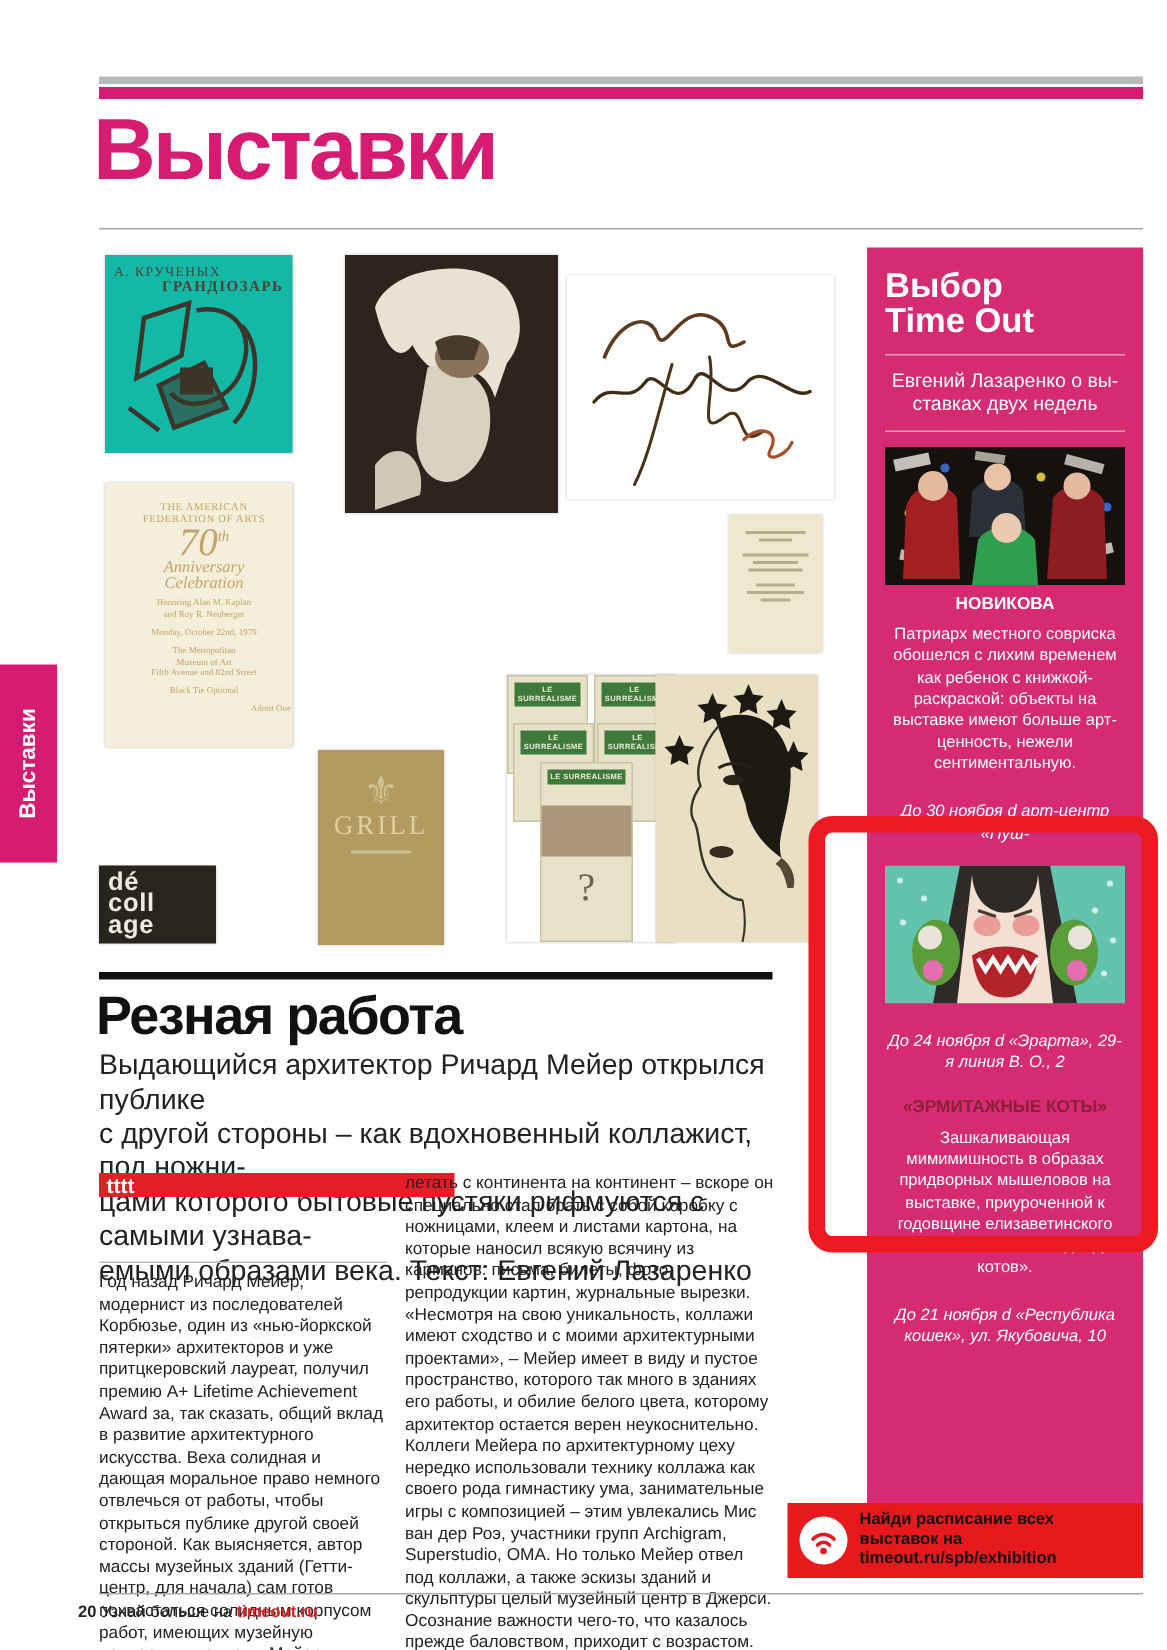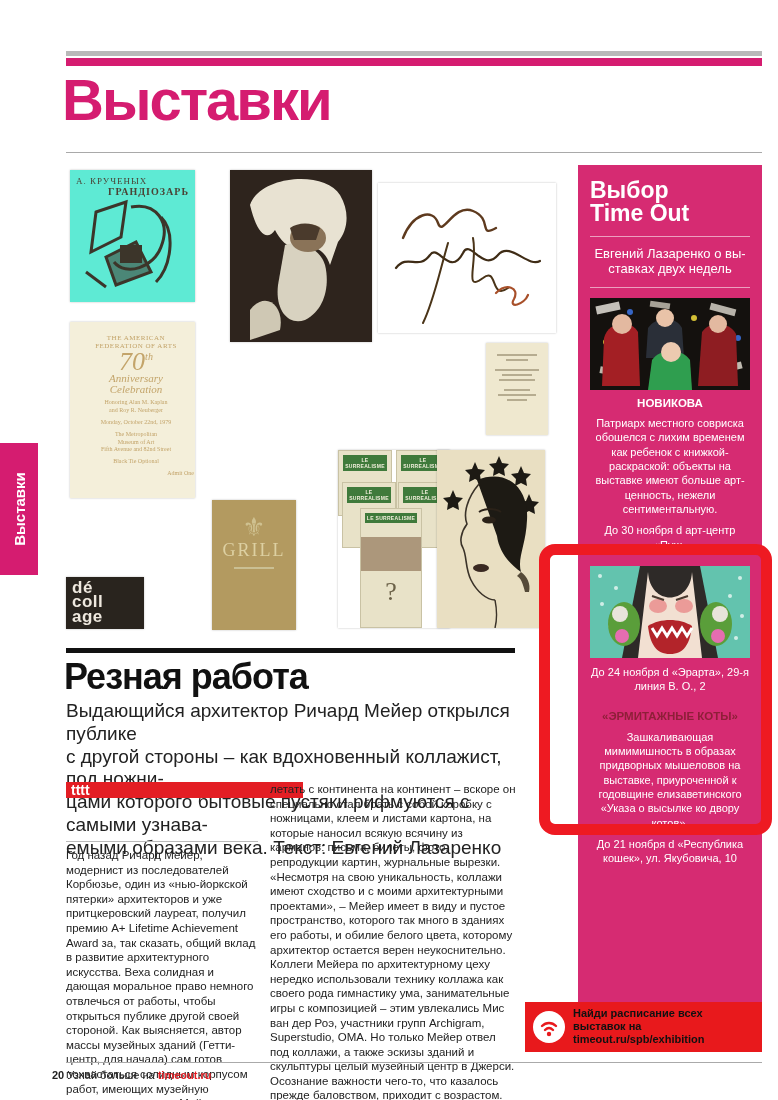--- a/index.html
+++ b/index.html
@@ -15,21 +15,21 @@
   .rule-under-title{position:absolute;left:66px;top:152px;width:696px;height:1px;background:#a9a9a9;}
 
   
   .side-tab{position:absolute;left:0;top:443px;width:38px;height:132px;background:#d51c70;}
   .side-tab span{position:absolute;left:50%;top:50%;transform:translate(-50%,-50%) rotate(-90deg);
         color:#fff;font-weight:bold;font-size:15px;white-space:nowrap;}
 
   
   .collage{position:absolute;left:66px;top:165px;width:494px;height:478px;background:#fff;}
   .collage .item{position:absolute;box-shadow:0 0 2px rgba(0,0,0,.25);}
-  .kruchenykh{left:4px;top:5px;width:125px;height:132px;background:#5eead4;padding:6px 6px 0 6px;box-sizing:border-box;}
+  .kruchenykh{left:4px;top:5px;width:125px;height:132px;background:#14b8a6;padding:6px 6px 0 6px;box-sizing:border-box;}
   .kruchenykh .t1{font-family:"Liberation Serif",serif;font-size:9px;letter-spacing:1px;color:#4a4336;}
   .kruchenykh .t2{font-family:"Liberation Serif",serif;font-size:10px;letter-spacing:1px;color:#4a4336;text-align:right;font-weight:bold;}
   .afa{left:4px;top:157px;width:125px;height:176px;background:#f4efda;padding:12px 1px 0 8px;
        box-sizing:border-box;color:#c3a46a;text-align:center;}
   .afa .org{font-family:"Liberation Serif",serif;font-size:7px;letter-spacing:.5px;}
   .afa .num{font-family:"Liberation Serif",serif;font-size:26px;font-style:italic;line-height:.9;}
   .afa .num sup{font-size:10px;}
   .afa .script{font-family:"Liberation Serif",serif;font-style:italic;font-size:11px;line-height:1;}
   .afa .small{font-family:"Liberation Serif",serif;font-size:6px;margin-top:4px;line-height:1.3;}
   .portrait{left:164px;top:5px;width:142px;height:172px;background:#2e241d;}
@@ -65,21 +65,21 @@
   .sidebar{position:absolute;left:578px;top:165px;width:184px;height:840px;background:#d62b72;
         color:#fff;box-sizing:border-box;padding:14px 12px 0 12px;}
   .sb-title{font-size:23px;font-weight:bold;line-height:1.02;}
   .sb-hr{border:0;border-top:1px solid rgba(255,255,255,.55);margin:10px 0;}
   .sb-byline{font-size:13px;text-align:center;line-height:1.15;}
   .sb-section{text-align:center;}
   .sb-heading{font-size:11.5px;font-weight:bold;line-height:1.25;margin:6px 0;}
   .sb-heading.dark{color:#8e1f38;}
   .sb-img{width:160px;margin:6px auto;display:block;}
   .sb-body{font-size:11px;line-height:1.3;}
-  .sb-date{font-size:11px;line-height:1.3;margin-top:7px;}
+  .sb-date{font-size:11px;line-height:1.3;font-style:italic;margin-top:18px;}
 
   
   .promo{position:absolute;left:525px;top:1002px;width:237px;height:50px;background:#e8191c;}
   .promo-circle{position:absolute;left:8px;top:9px;width:32px;height:32px;border-radius:50%;background:#fff;}
   .promo-text{position:absolute;left:48px;top:5px;color:#111;font-weight:bold;font-size:11px;line-height:1.2;}
 
   
   .annotation{position:absolute;left:539px;top:544px;width:233px;height:291px;
         border:11px solid #ee1a22;border-radius:16px;box-sizing:border-box;z-index:50;}
 

